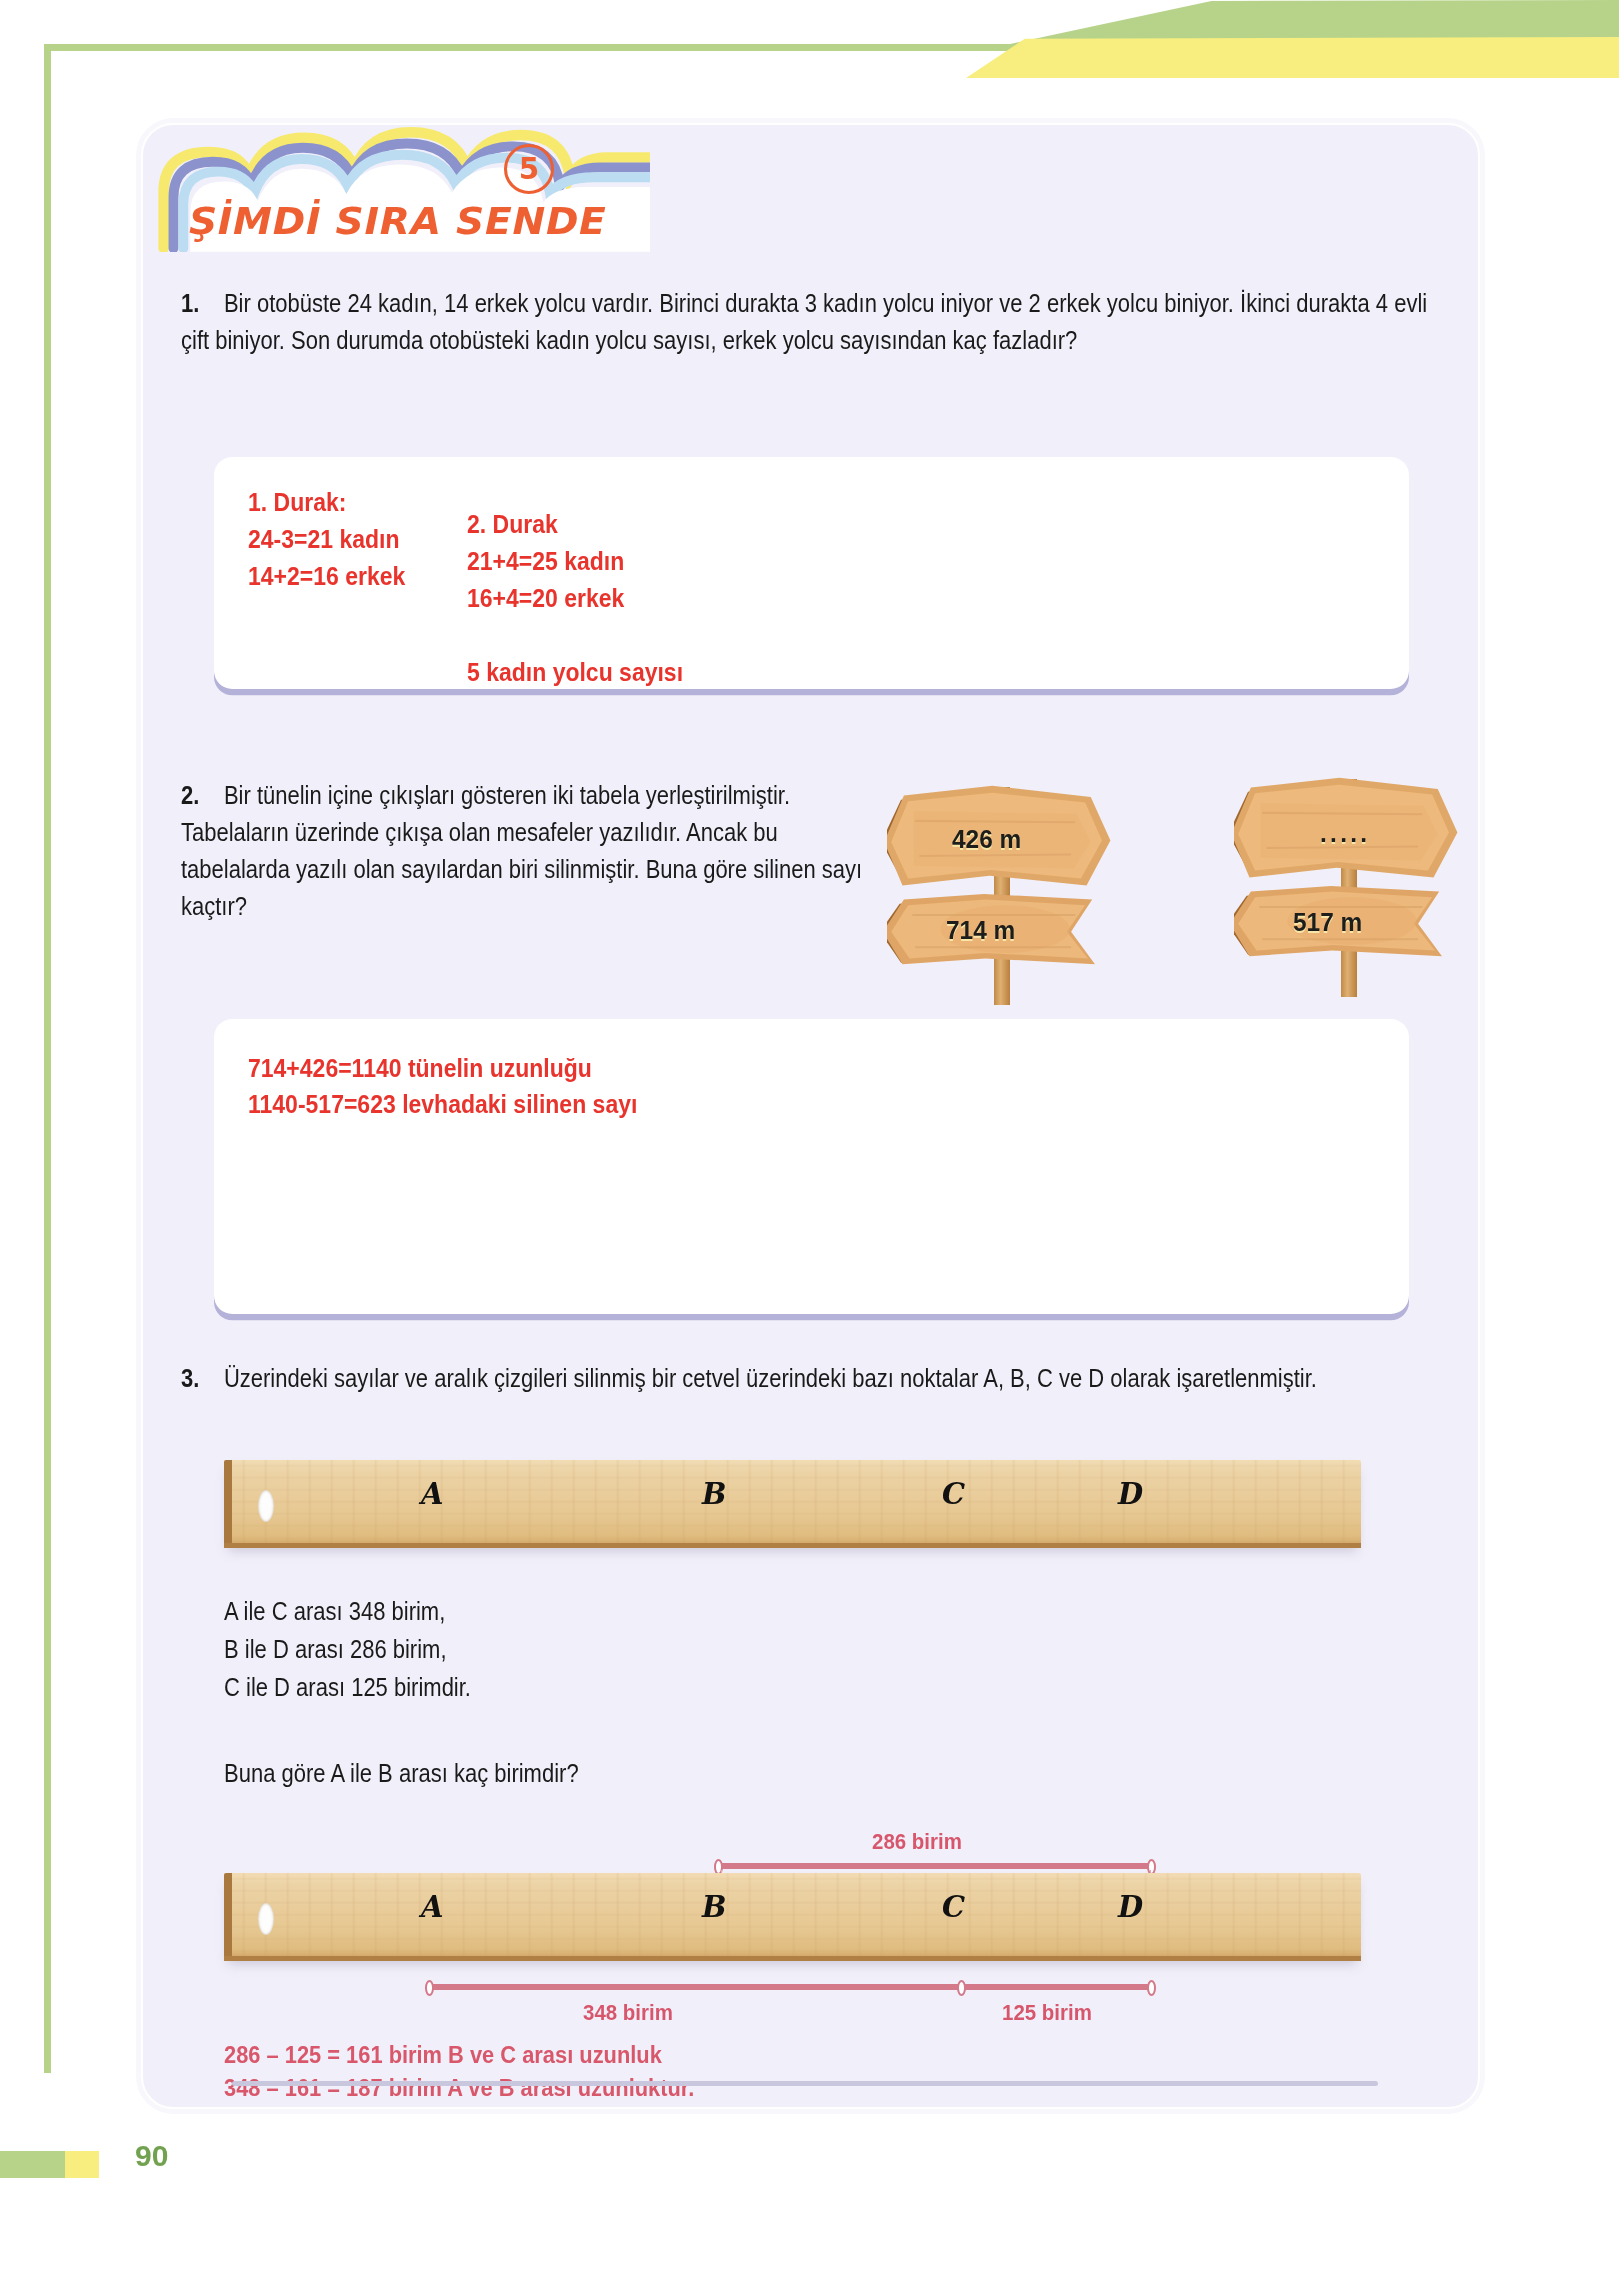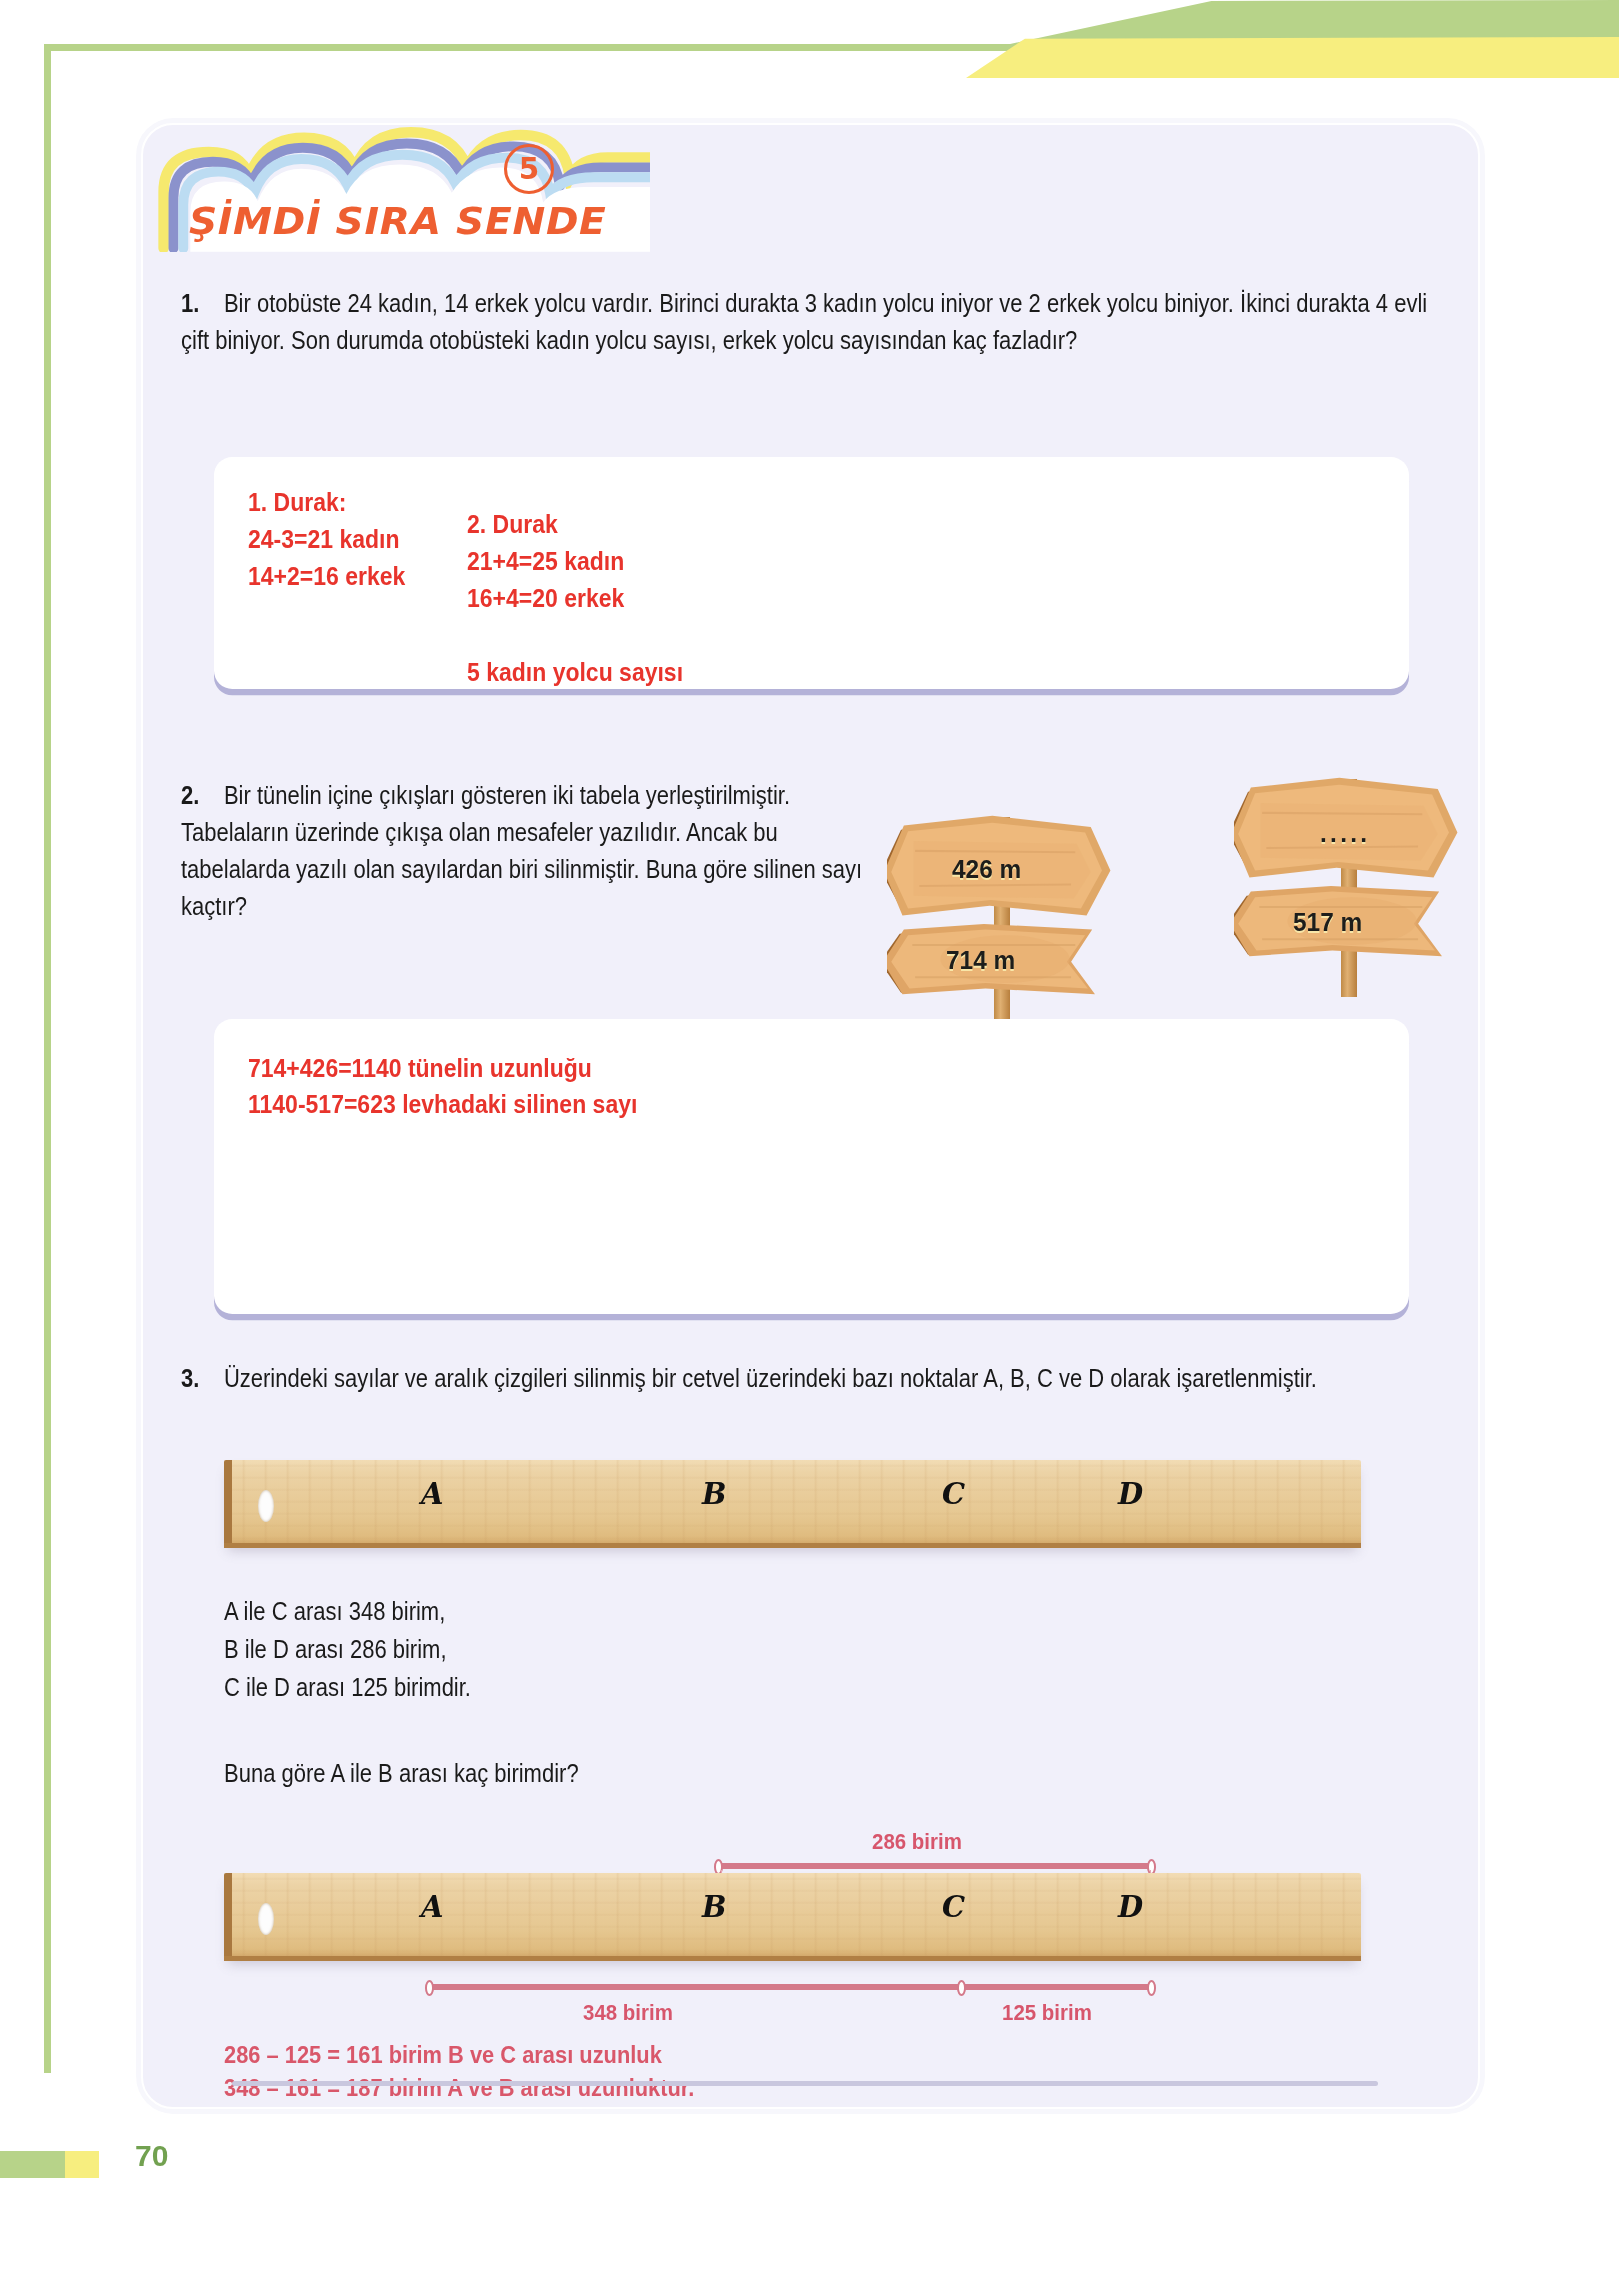--- a/index.html
+++ b/index.html
@@ -199,21 +199,21 @@
   <div class="ans" style="left:253px;top:197px;">5 kadın yolcu sayısı
 fazladır.</div>
 </div>
 
 <div class="q" style="left:181px;top:777px;width:787px;">
   <span class="num">2.</span>
   <span style="display:inline-block;width:14px;"></span>
   <span style="display:inline;">Bir tünelin içine çıkışları gösteren iki tabela yerleştirilmiştir. Tabelaların üzerinde çıkışa olan mesafeler yazılıdır. Ancak bu tabelalarda yazılı olan sayılardan biri silinmiştir. Buna göre silinen sayı kaçtır?</span>
 </div>
 
-<div class="post-wrap" style="left:887px;top:810px;width:267px;height:225px;">
+<div class="post-wrap" style="left:887px;top:780px;width:267px;height:225px;">
   <div style="position:absolute;left:107px;top:7px;width:15.5px;height:218px;background:linear-gradient(90deg,#c08a46,#e0b072 40%,#b87f3d);"></div>
   <svg width="267" height="225" viewBox="0 0 380 320" style="position:absolute;left:0;top:0;">
     <path d="M20,28 L142,14 L148,130 L22,144 L-8,88 Z" fill="#a0672e"></path>
     <path d="M24,22 L150,8 L290,24 L318,86 L284,150 L146,136 L22,150 L-4,88 Z" fill="#e0a868"></path>
     <path d="M30,30 L150,18 L282,32 L306,86 L276,140 L148,128 L30,140 L6,88 Z" fill="#eeb97c"></path>
     <path d="M38,44 L270,48 L290,88 L266,126 L38,122 Z" fill="#e9b274" opacity="0.45"></path>
     <g stroke="#d9a165" stroke-width="3" opacity="0.55">
       <path d="M40,58 L268,60"></path>
         <path d="M46,108 L262,106"></path>
     </g>
@@ -309,14 +309,14 @@
 <div class="mcap" style="left:1147px;top:1980px;"></div>
 <div class="mlabel" style="left:583px;top:2000px;">348 birim</div>
 <div class="mlabel" style="left:1002px;top:2000px;">125 birim</div>
 
 <div class="solve" style="left:224px;top:2039px;">286 – 125 = 161 birim B ve C arası uzunluk</div>
 <div class="solve" style="left:224px;top:2072px;">348 – 161 = 187 birim A ve B arası uzunluktur.</div>
 <div id="bottom-rule"></div>
 
 <div id="tab-green"></div>
 <div id="tab-yellow"></div>
-<div id="pageno">70</div>
+<div id="pageno">90</div>
 
 
 </body></html>

